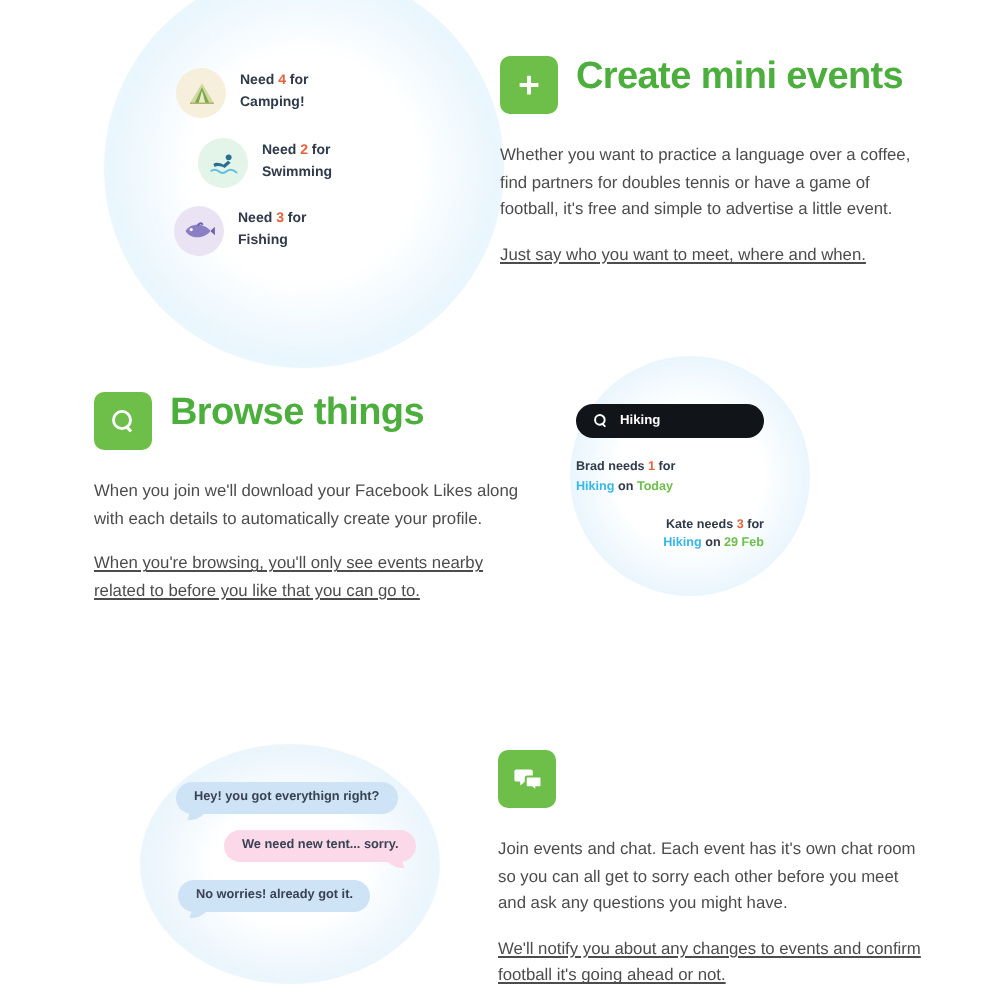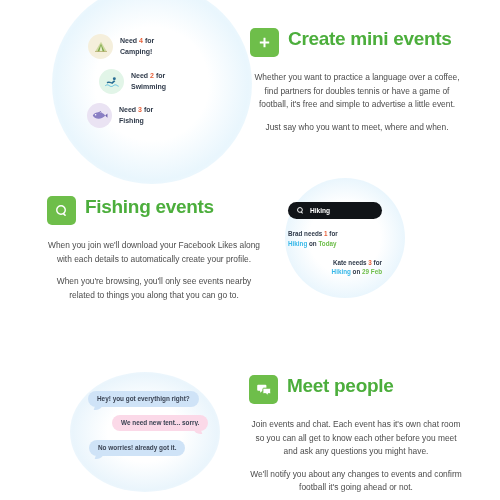--- a/index.html
+++ b/index.html
@@ -34,23 +34,23 @@
     background: #6ebe4a;
     display: flex; align-items: center; justify-content: center;
     flex: 0 0 auto;
   }
   .feat-title {
     font-size: 19px; font-weight: bold; color: #4cae3c;
     letter-spacing: -0.3px; white-space: nowrap;
   }
   .feat-p {
     font-size: 8.4px; line-height: 1.62; color: #4c4c4c;
-    margin-bottom: 9px; max-width: 214px; text-align: center;
-  }
-  .feat-p:last-child { margin-bottom: 0; }
+    margin-bottom: 9px; max-width: 214px;
+  }
+  .feat-p:last-child { margin-bottom: 0; text-decoration: underline; }
 
   
   .need-row { position: absolute; display: flex; align-items: center; gap: 7px; }
   .need-badge {
     width: 25px; height: 25px; border-radius: 50%;
     display: flex; align-items: center; justify-content: center;
     flex: 0 0 auto;
   }
   .need-badge.camp { background: #f5efdc; }
   .need-badge.swim { background: #e2f5e8; }
@@ -170,24 +170,24 @@
   </div>
 
   <div class="feature f-browse">
     <div class="feature-head">
       <div class="feat-icon">
         <svg width="16" height="16" viewBox="0 0 24 24">
           <circle cx="10.5" cy="10.5" r="6.4" stroke="#ffffff" stroke-width="2.1" fill="none"></circle>
           <rect x="14.3" y="14.3" width="5.6" height="2.4" rx="1" fill="#ffffff" transform="rotate(45 14.3 14.3)"></rect>
         </svg>
       </div>
-      <div class="feat-title">Fishing events</div>
+      <div class="feat-title">Browse things</div>
     </div>
     <p class="feat-p">When you join we'll download your Facebook Likes along with each details to automatically create your profile.</p>
-    <p class="feat-p">When you're browsing, you'll only see events nearby related to things you along that you can go to.</p>
+    <p class="feat-p">When you're browsing, you'll only see events nearby related to before you like that you can go to.</p>
   </div>
 
   <div class="search-widget">
     <div class="search-bar">
       <svg width="9" height="9" viewBox="0 0 24 24">
         <circle cx="10.5" cy="10.5" r="6.4" stroke="#ffffff" stroke-width="2.6" fill="none"></circle>
         <rect x="14.6" y="14.6" width="6" height="2.6" rx="1.3" fill="#ffffff" transform="rotate(45 14.6 14.6)"></rect>
       </svg>
       <span class="q" title="Search events">Hiking</span>
     </div>
@@ -204,23 +204,22 @@
   </div>
 
   <div class="feature f-meet">
     <div class="feature-head">
       <div class="feat-icon">
         <svg width="16" height="16" viewBox="0 0 24 24">
           <path d="M3.2 4.2 h11 a1.4 1.4 0 0 1 1.4 1.4 v6.2 a1.4 1.4 0 0 1 -1.4 1.4 h-4.4 l-3.6 3 v-3 h-3 a1.4 1.4 0 0 1 -1.4 -1.4 v-6.2 a1.4 1.4 0 0 1 1.4 -1.4 z" fill="#ffffff"></path>
           <path d="M11.6 9.3 h9.2 a1.3 1.3 0 0 1 1.3 1.3 v5.6 a1.3 1.3 0 0 1 -1.3 1.3 h-2.6 v2.8 l-3.3 -2.8 h-3.3 a1.3 1.3 0 0 1 -1.3 -1.3 v-5.6 a1.3 1.3 0 0 1 1.3 -1.3 z" fill="#ffffff" stroke="#6ebe4a" stroke-width="1.5"></path>
         </svg>
       </div>
-      <div class="feat-title">Meet people</div>
-    </div>
-    <p class="feat-p">Join events and chat. Each event has it's own chat room so you can all get to know each other before you meet and ask any questions you might have.</p>
+    </div>
+    <p class="feat-p">Join events and chat. Each event has it's own chat room so you can all get to sorry each other before you meet and ask any questions you might have.</p>
     <p class="feat-p">We'll notify you about any changes to events and confirm football it's going ahead or not.</p>
   </div>
 
   <div class="bubble blue b1">Hey! you got everythign right?</div>
   <div class="bubble pink b2">We need new tent... sorry.</div>
   <div class="bubble blue b3">No worries! already got it.</div>
 
 </div>
 
 </body></html>

